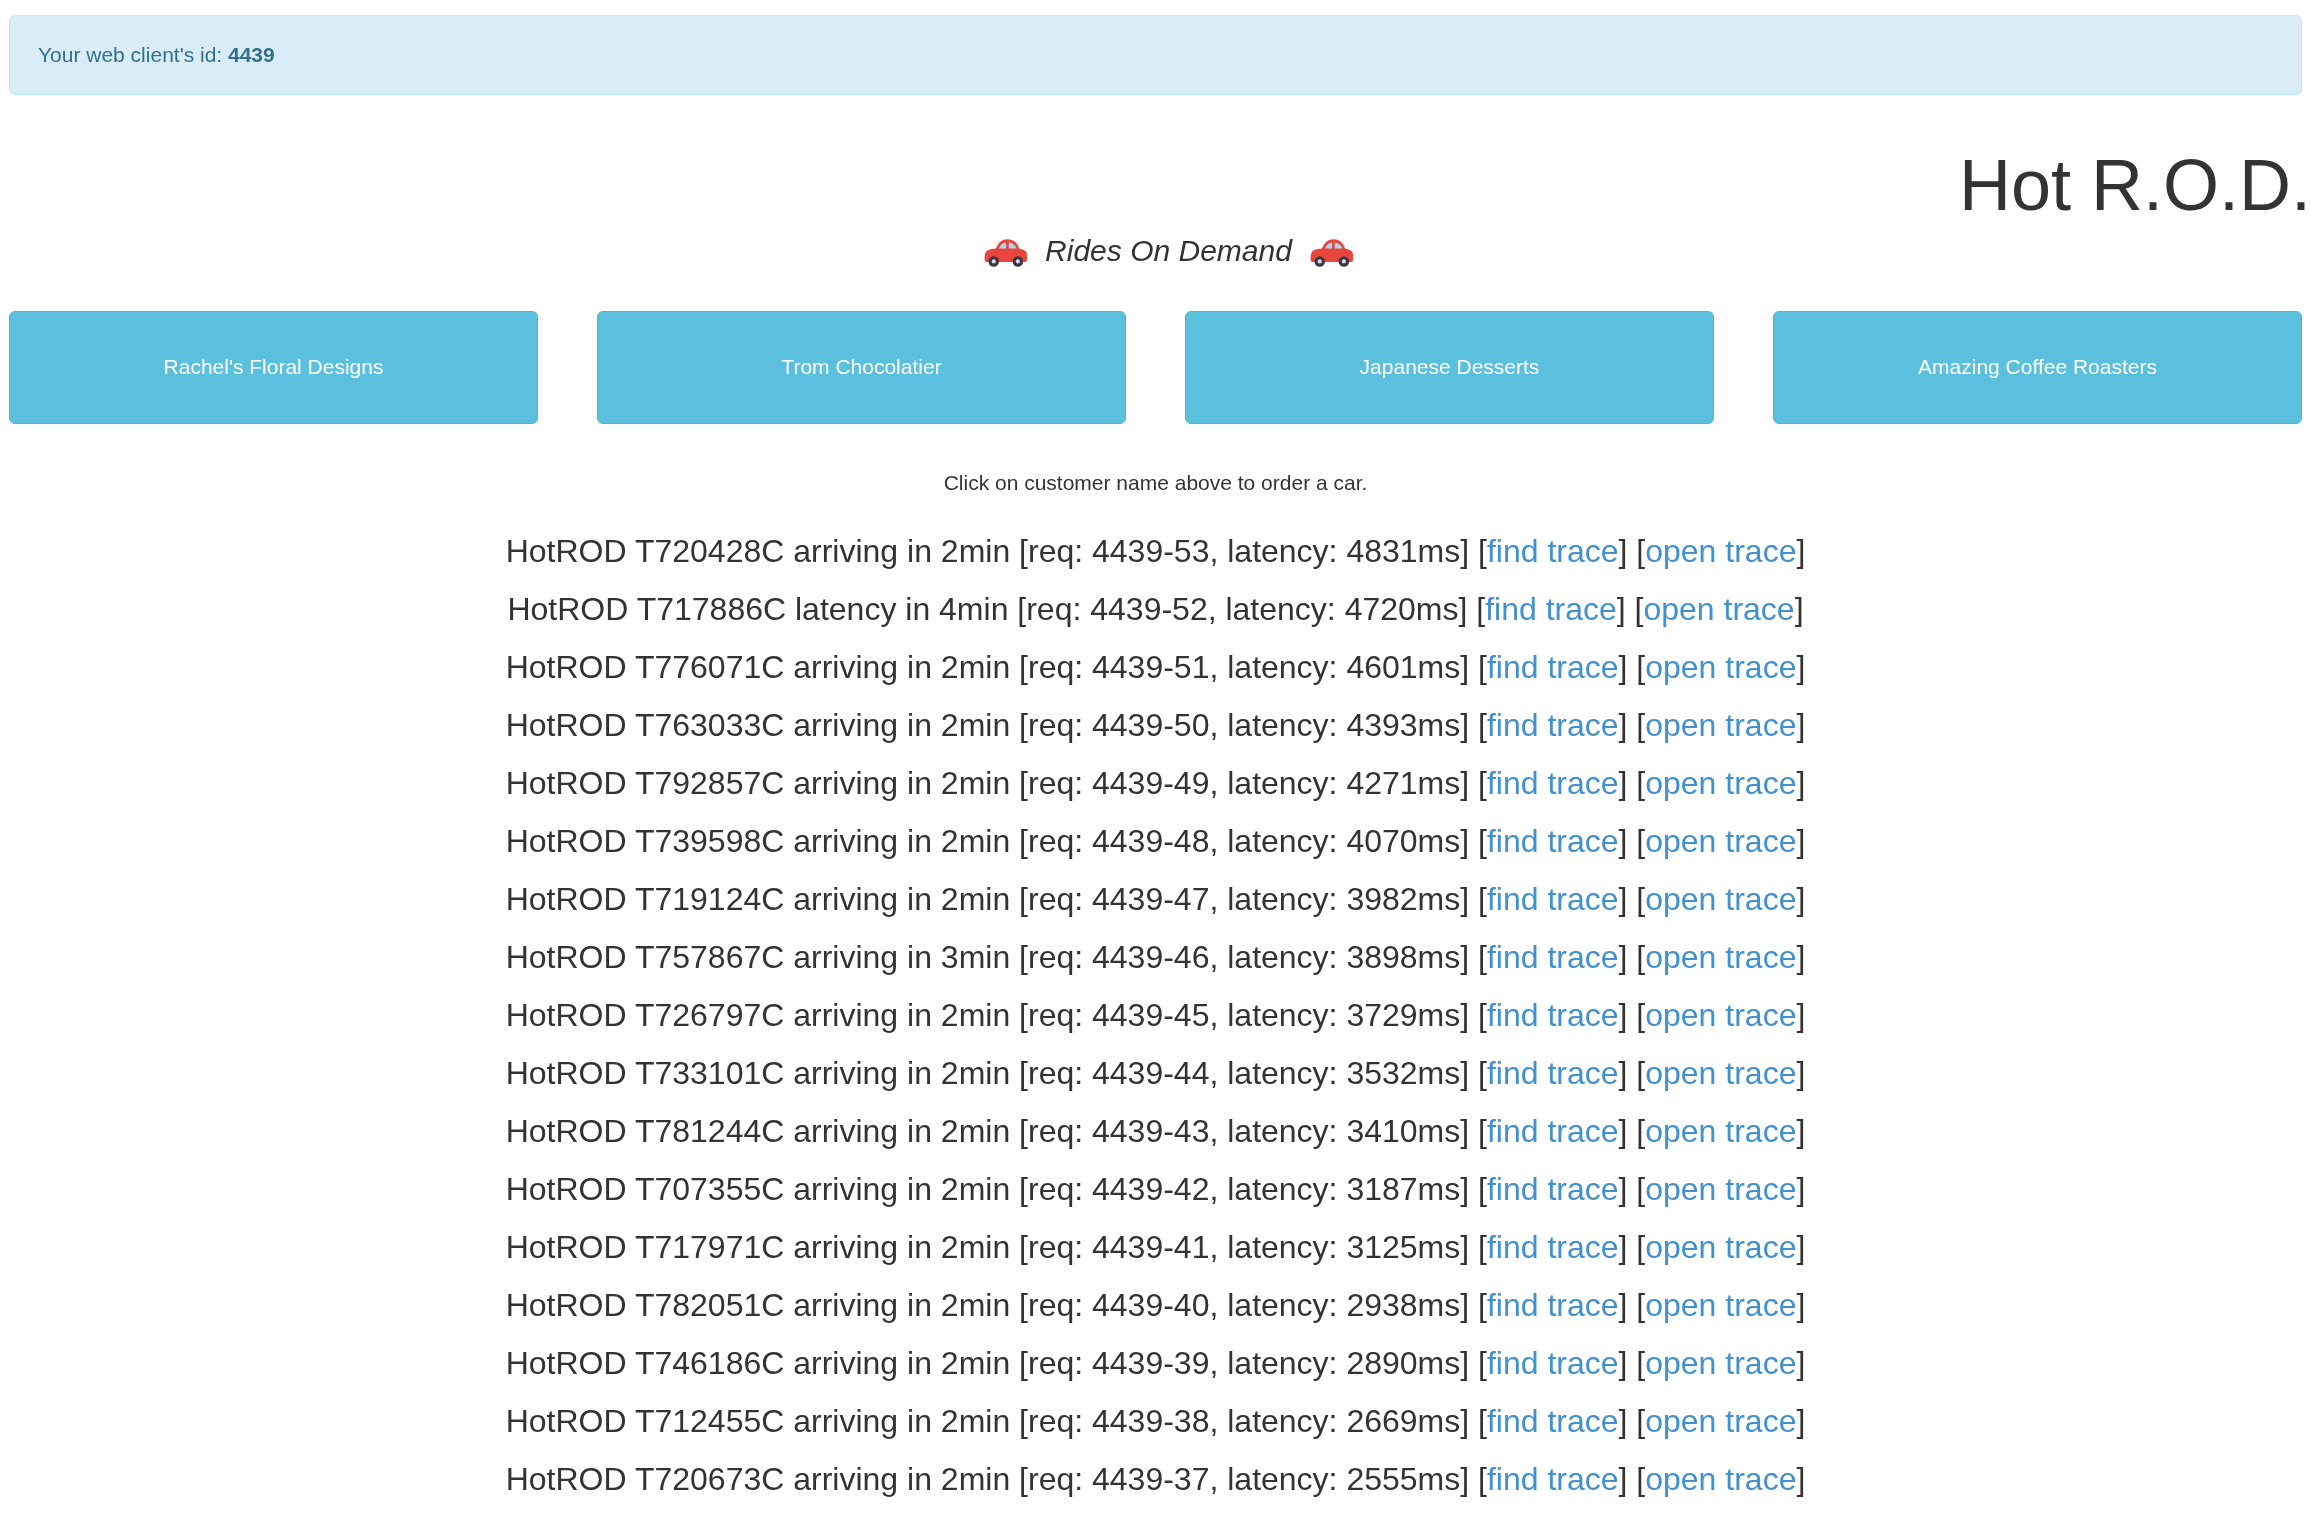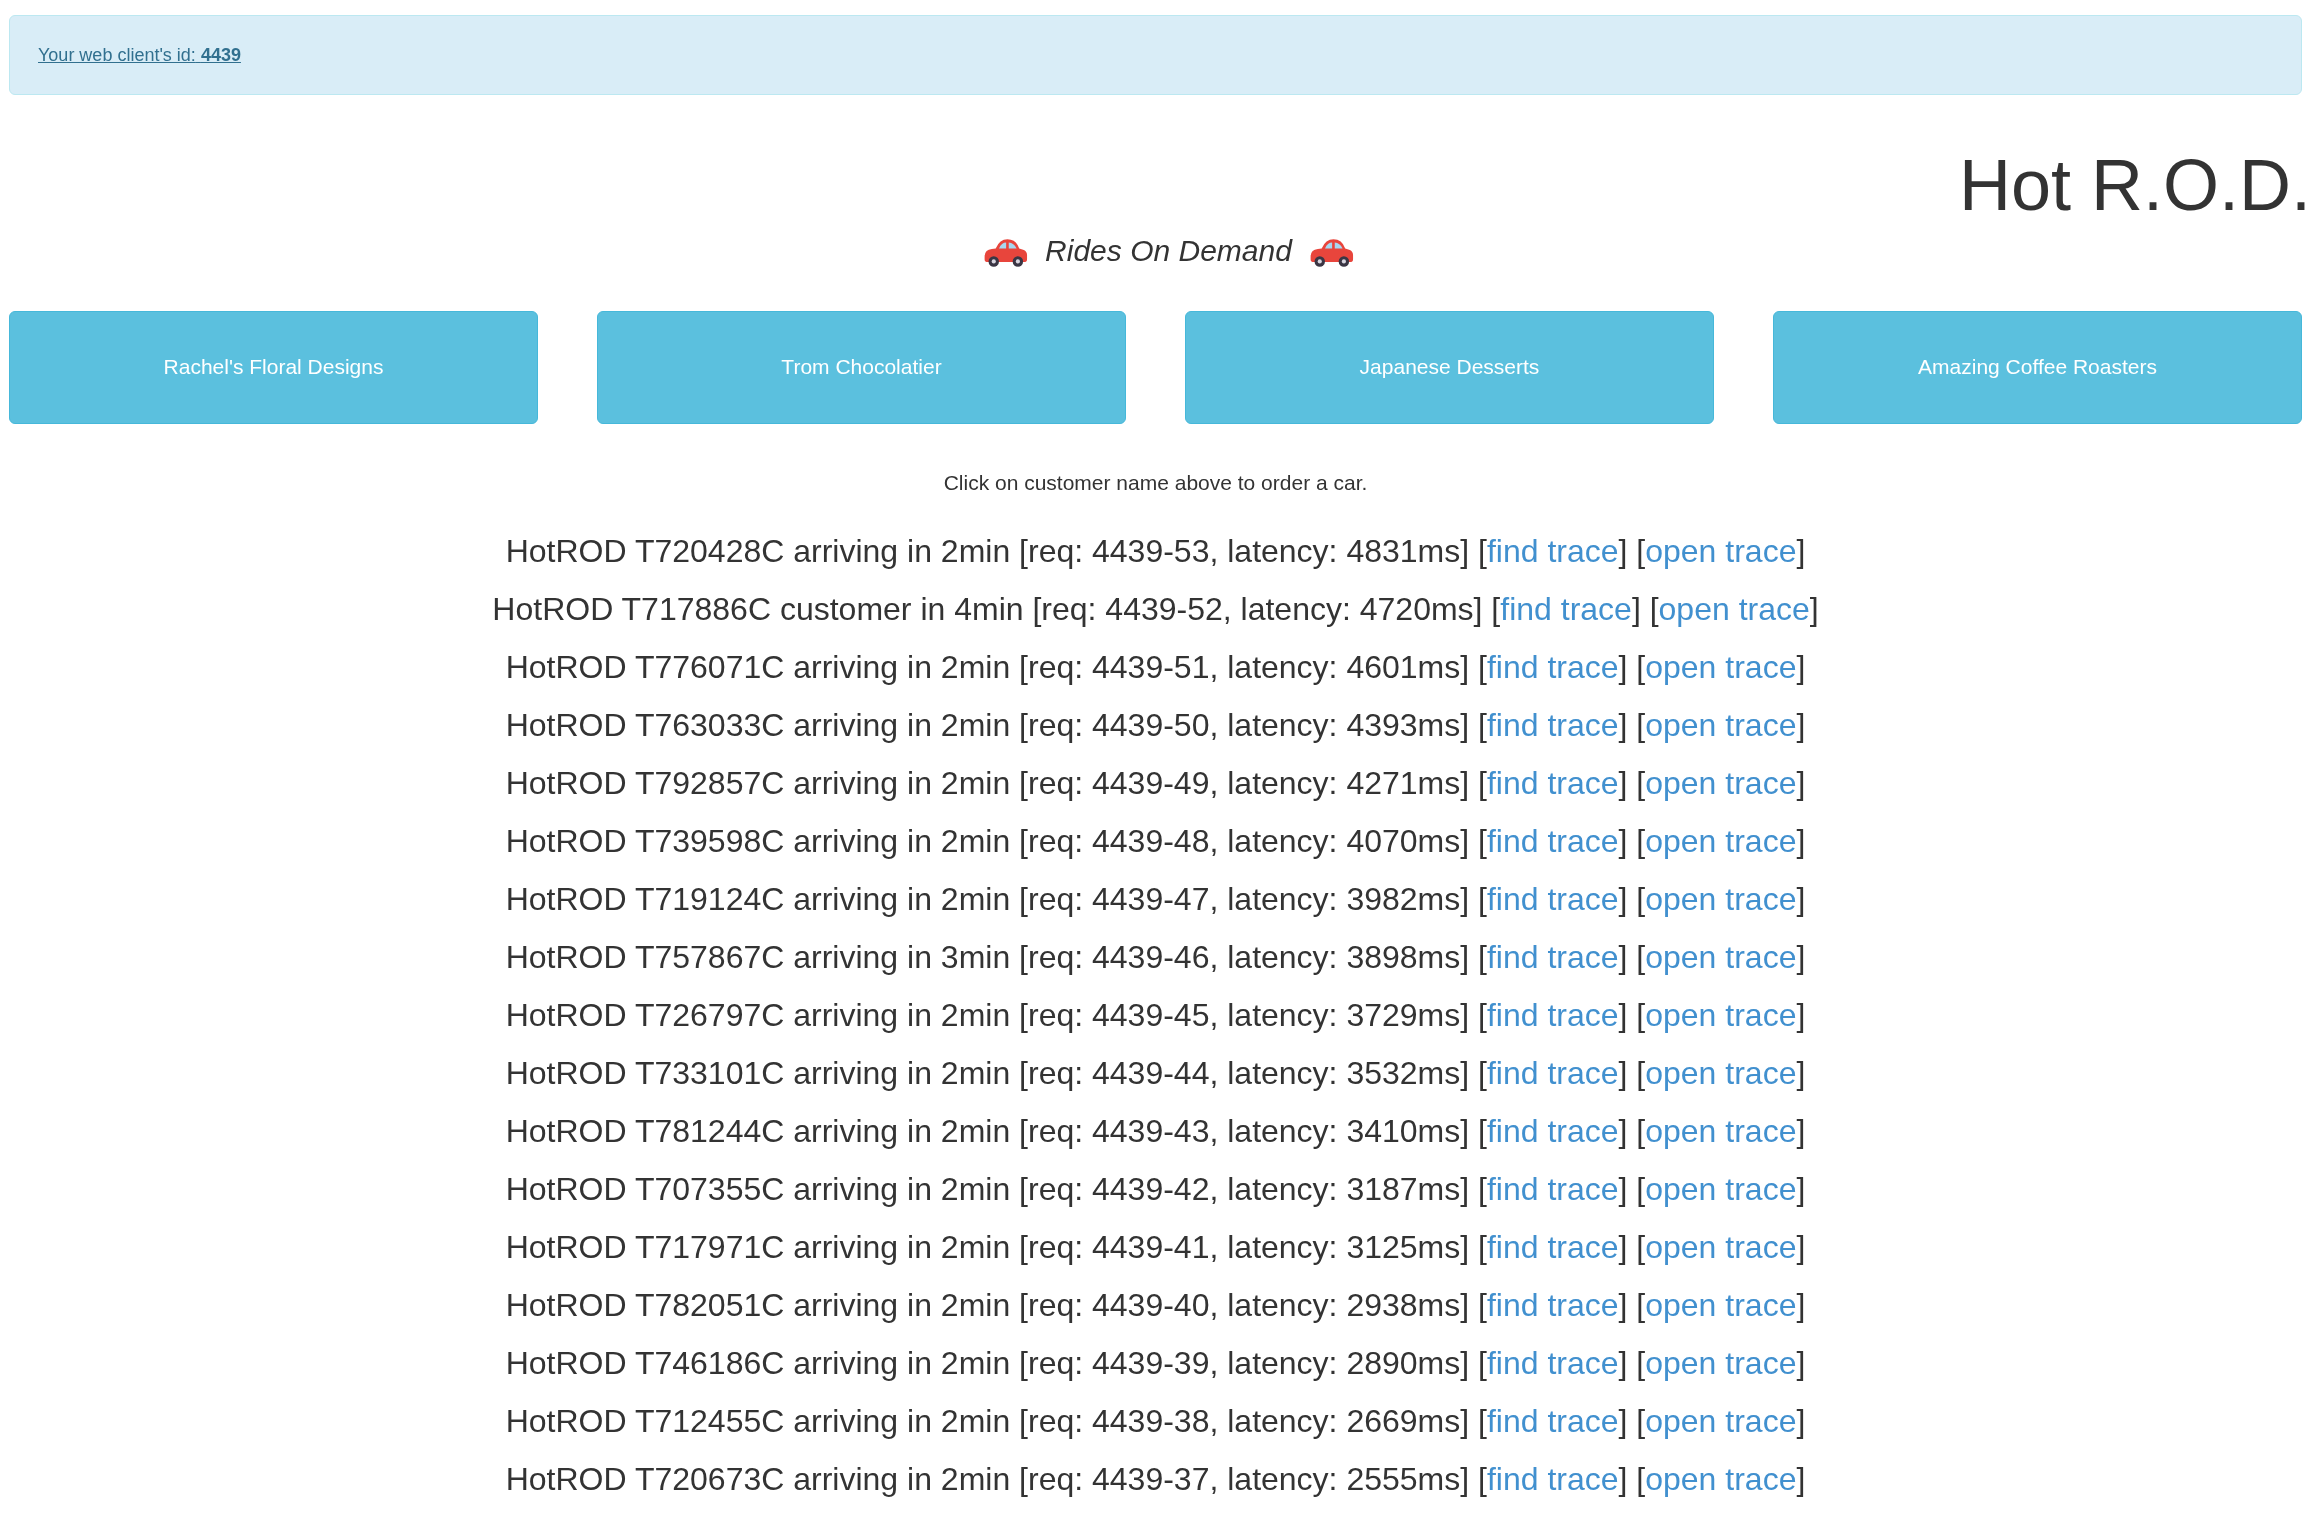--- a/index.html
+++ b/index.html
@@ -13,23 +13,22 @@
     font-family: "Liberation Sans", "DejaVu Sans", sans-serif;
     color: var(--text, #333);
   }
   .alert {
     margin: 15px 9px 0;
     padding: 27px 28px;
     background: var(--alert-bg, #d9edf7);
     border: 1px solid var(--alert-border, #bce8f1);
     border-radius: 6px;
     color: var(--alert-text, #31708f);
-    font-size: 18px;
+    font-size: 21px;
     line-height: 24px;
-    text-decoration: underline;
   }
   .alert b { font-weight: bold; }
   .title {
     margin: 52px 0 0;
     text-align: right;
     font-size: 72px;
     font-weight: 500;
     color: var(--text, #333);
     line-height: 1.08;
   }
@@ -122,21 +121,21 @@
       <button class="customer-btn">Rachel's Floral Designs</button>
       <button class="customer-btn">Trom Chocolatier</button>
       <button class="customer-btn">Japanese Desserts</button>
       <button class="customer-btn">Amazing Coffee Roasters</button>
     </div>
 
   <p class="instruction">Click on customer name above to order a car.</p>
 
   <div class="rides">
       <div class="ride-row"><span>HotROD</span> <b>T720428C</b> <span>arriving in 2min</span> <span>[req:</span> <span>4439-53</span><span>, latency:</span> <span>4831ms</span><span>]</span> <span>[</span><a class="trace-link">find trace</a><span>]</span> <span>[</span><a class="trace-link">open trace</a><span>]</span></div>
-      <div class="ride-row"><span>HotROD</span> <b>T717886C</b> <span>customer in 4min</span> <span>[req:</span> <span>4439-52</span><span>, latency:</span> <span>4720ms</span><span>]</span> <span>[</span><a class="trace-link">find trace</a><span>]</span> <span>[</span><a class="trace-link">open trace</a><span>]</span></div>
+      <div class="ride-row"><span>HotROD</span> <b>T717886C</b> <span>latency in 4min</span> <span>[req:</span> <span>4439-52</span><span>, latency:</span> <span>4720ms</span><span>]</span> <span>[</span><a class="trace-link">find trace</a><span>]</span> <span>[</span><a class="trace-link">open trace</a><span>]</span></div>
       <div class="ride-row"><span>HotROD</span> <b>T776071C</b> <span>arriving in 2min</span> <span>[req:</span> <span>4439-51</span><span>, latency:</span> <span>4601ms</span><span>]</span> <span>[</span><a class="trace-link">find trace</a><span>]</span> <span>[</span><a class="trace-link">open trace</a><span>]</span></div>
       <div class="ride-row"><span>HotROD</span> <b>T763033C</b> <span>arriving in 2min</span> <span>[req:</span> <span>4439-50</span><span>, latency:</span> <span>4393ms</span><span>]</span> <span>[</span><a class="trace-link">find trace</a><span>]</span> <span>[</span><a class="trace-link">open trace</a><span>]</span></div>
       <div class="ride-row"><span>HotROD</span> <b>T792857C</b> <span>arriving in 2min</span> <span>[req:</span> <span>4439-49</span><span>, latency:</span> <span>4271ms</span><span>]</span> <span>[</span><a class="trace-link">find trace</a><span>]</span> <span>[</span><a class="trace-link">open trace</a><span>]</span></div>
       <div class="ride-row"><span>HotROD</span> <b>T739598C</b> <span>arriving in 2min</span> <span>[req:</span> <span>4439-48</span><span>, latency:</span> <span>4070ms</span><span>]</span> <span>[</span><a class="trace-link">find trace</a><span>]</span> <span>[</span><a class="trace-link">open trace</a><span>]</span></div>
       <div class="ride-row"><span>HotROD</span> <b>T719124C</b> <span>arriving in 2min</span> <span>[req:</span> <span>4439-47</span><span>, latency:</span> <span>3982ms</span><span>]</span> <span>[</span><a class="trace-link">find trace</a><span>]</span> <span>[</span><a class="trace-link">open trace</a><span>]</span></div>
       <div class="ride-row"><span>HotROD</span> <b>T757867C</b> <span>arriving in 3min</span> <span>[req:</span> <span>4439-46</span><span>, latency:</span> <span>3898ms</span><span>]</span> <span>[</span><a class="trace-link">find trace</a><span>]</span> <span>[</span><a class="trace-link">open trace</a><span>]</span></div>
       <div class="ride-row"><span>HotROD</span> <b>T726797C</b> <span>arriving in 2min</span> <span>[req:</span> <span>4439-45</span><span>, latency:</span> <span>3729ms</span><span>]</span> <span>[</span><a class="trace-link">find trace</a><span>]</span> <span>[</span><a class="trace-link">open trace</a><span>]</span></div>
       <div class="ride-row"><span>HotROD</span> <b>T733101C</b> <span>arriving in 2min</span> <span>[req:</span> <span>4439-44</span><span>, latency:</span> <span>3532ms</span><span>]</span> <span>[</span><a class="trace-link">find trace</a><span>]</span> <span>[</span><a class="trace-link">open trace</a><span>]</span></div>
       <div class="ride-row"><span>HotROD</span> <b>T781244C</b> <span>arriving in 2min</span> <span>[req:</span> <span>4439-43</span><span>, latency:</span> <span>3410ms</span><span>]</span> <span>[</span><a class="trace-link">find trace</a><span>]</span> <span>[</span><a class="trace-link">open trace</a><span>]</span></div>
       <div class="ride-row"><span>HotROD</span> <b>T707355C</b> <span>arriving in 2min</span> <span>[req:</span> <span>4439-42</span><span>, latency:</span> <span>3187ms</span><span>]</span> <span>[</span><a class="trace-link">find trace</a><span>]</span> <span>[</span><a class="trace-link">open trace</a><span>]</span></div>

